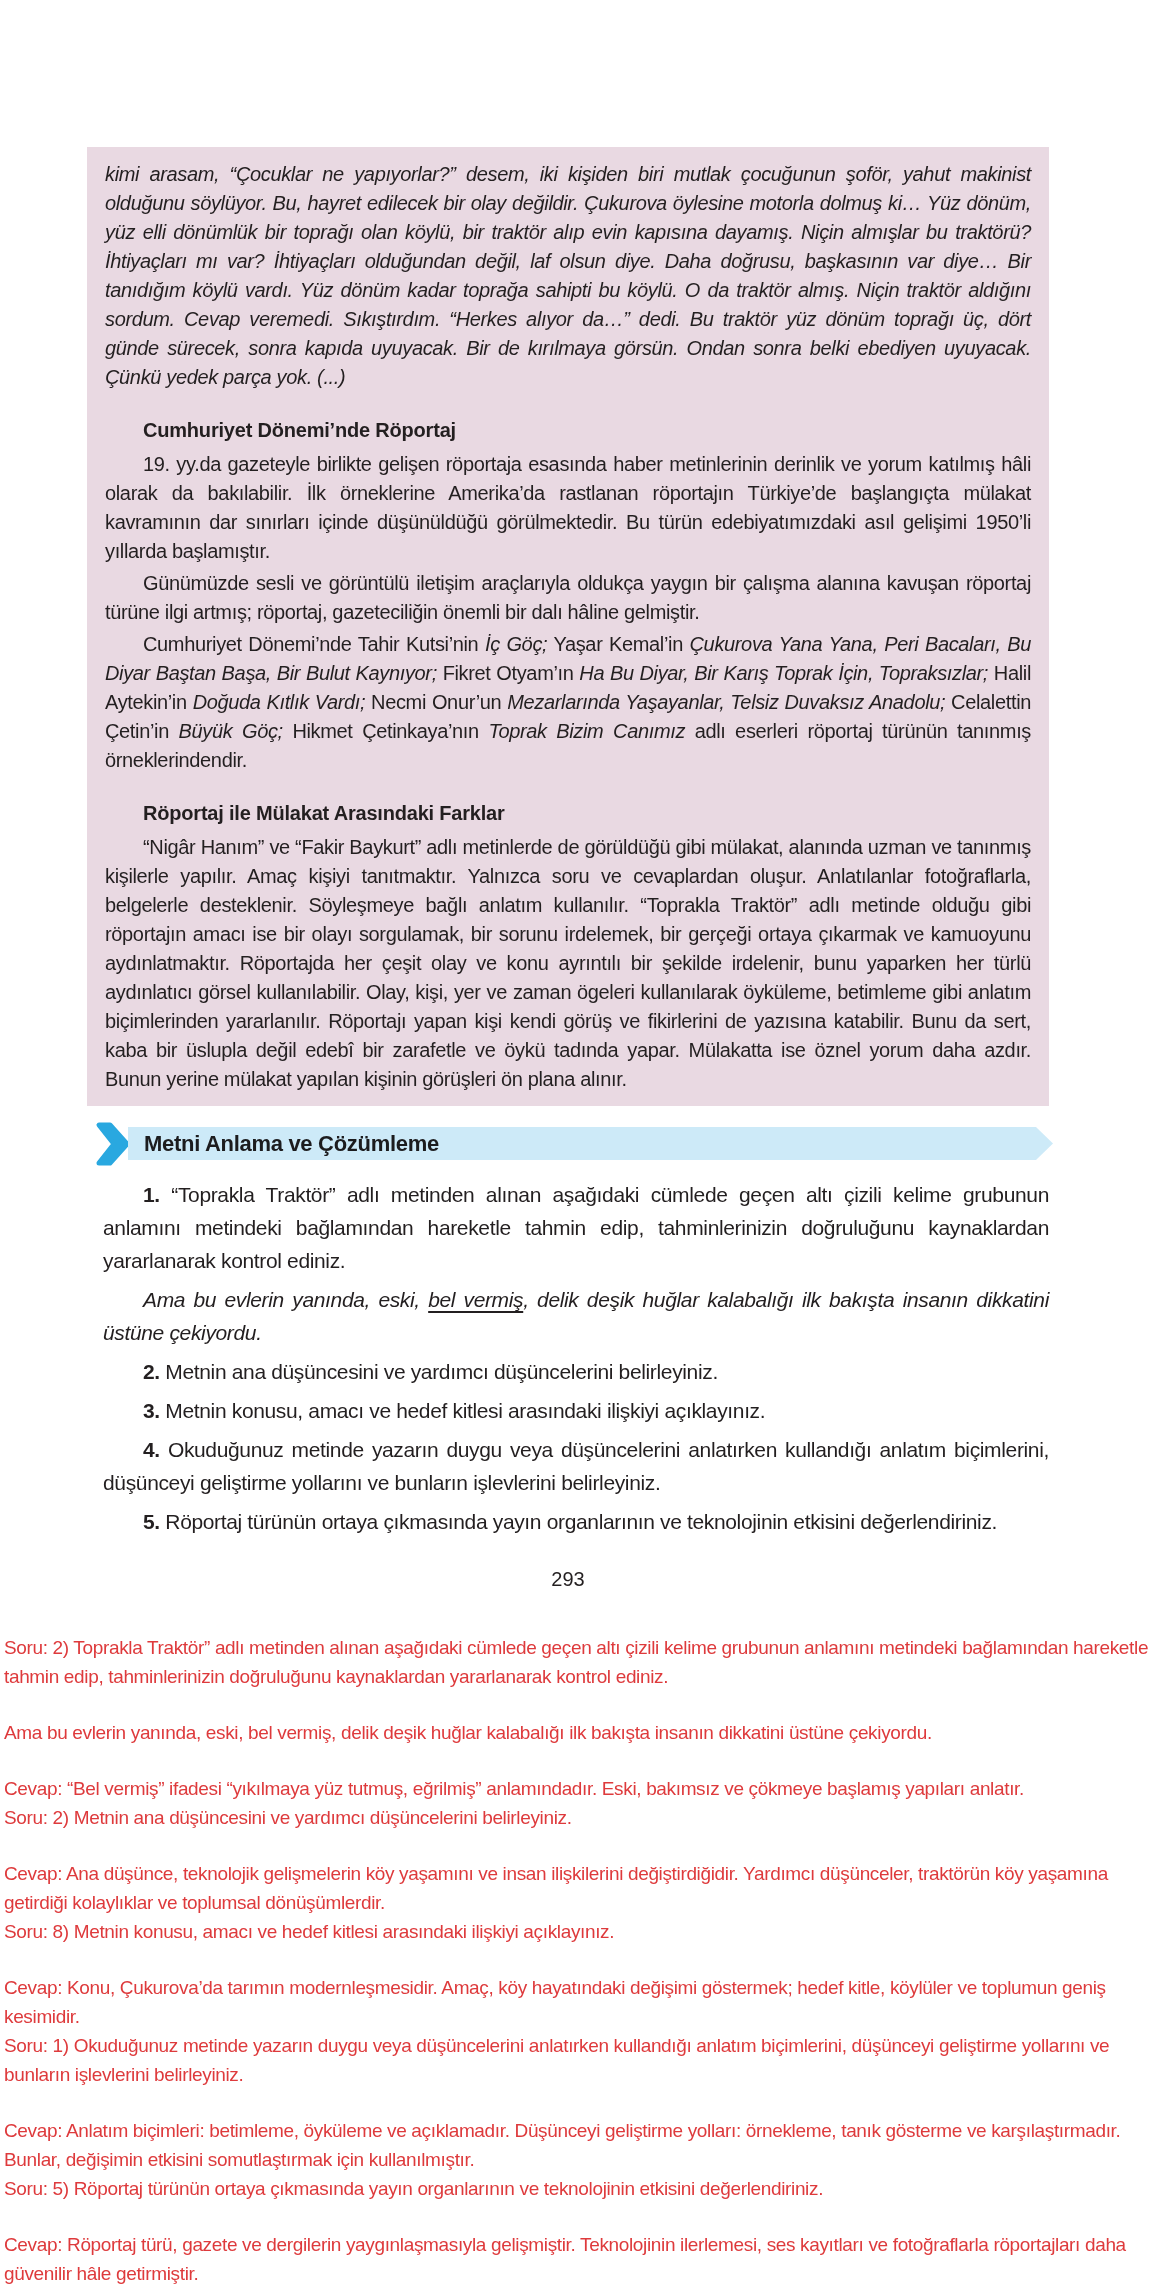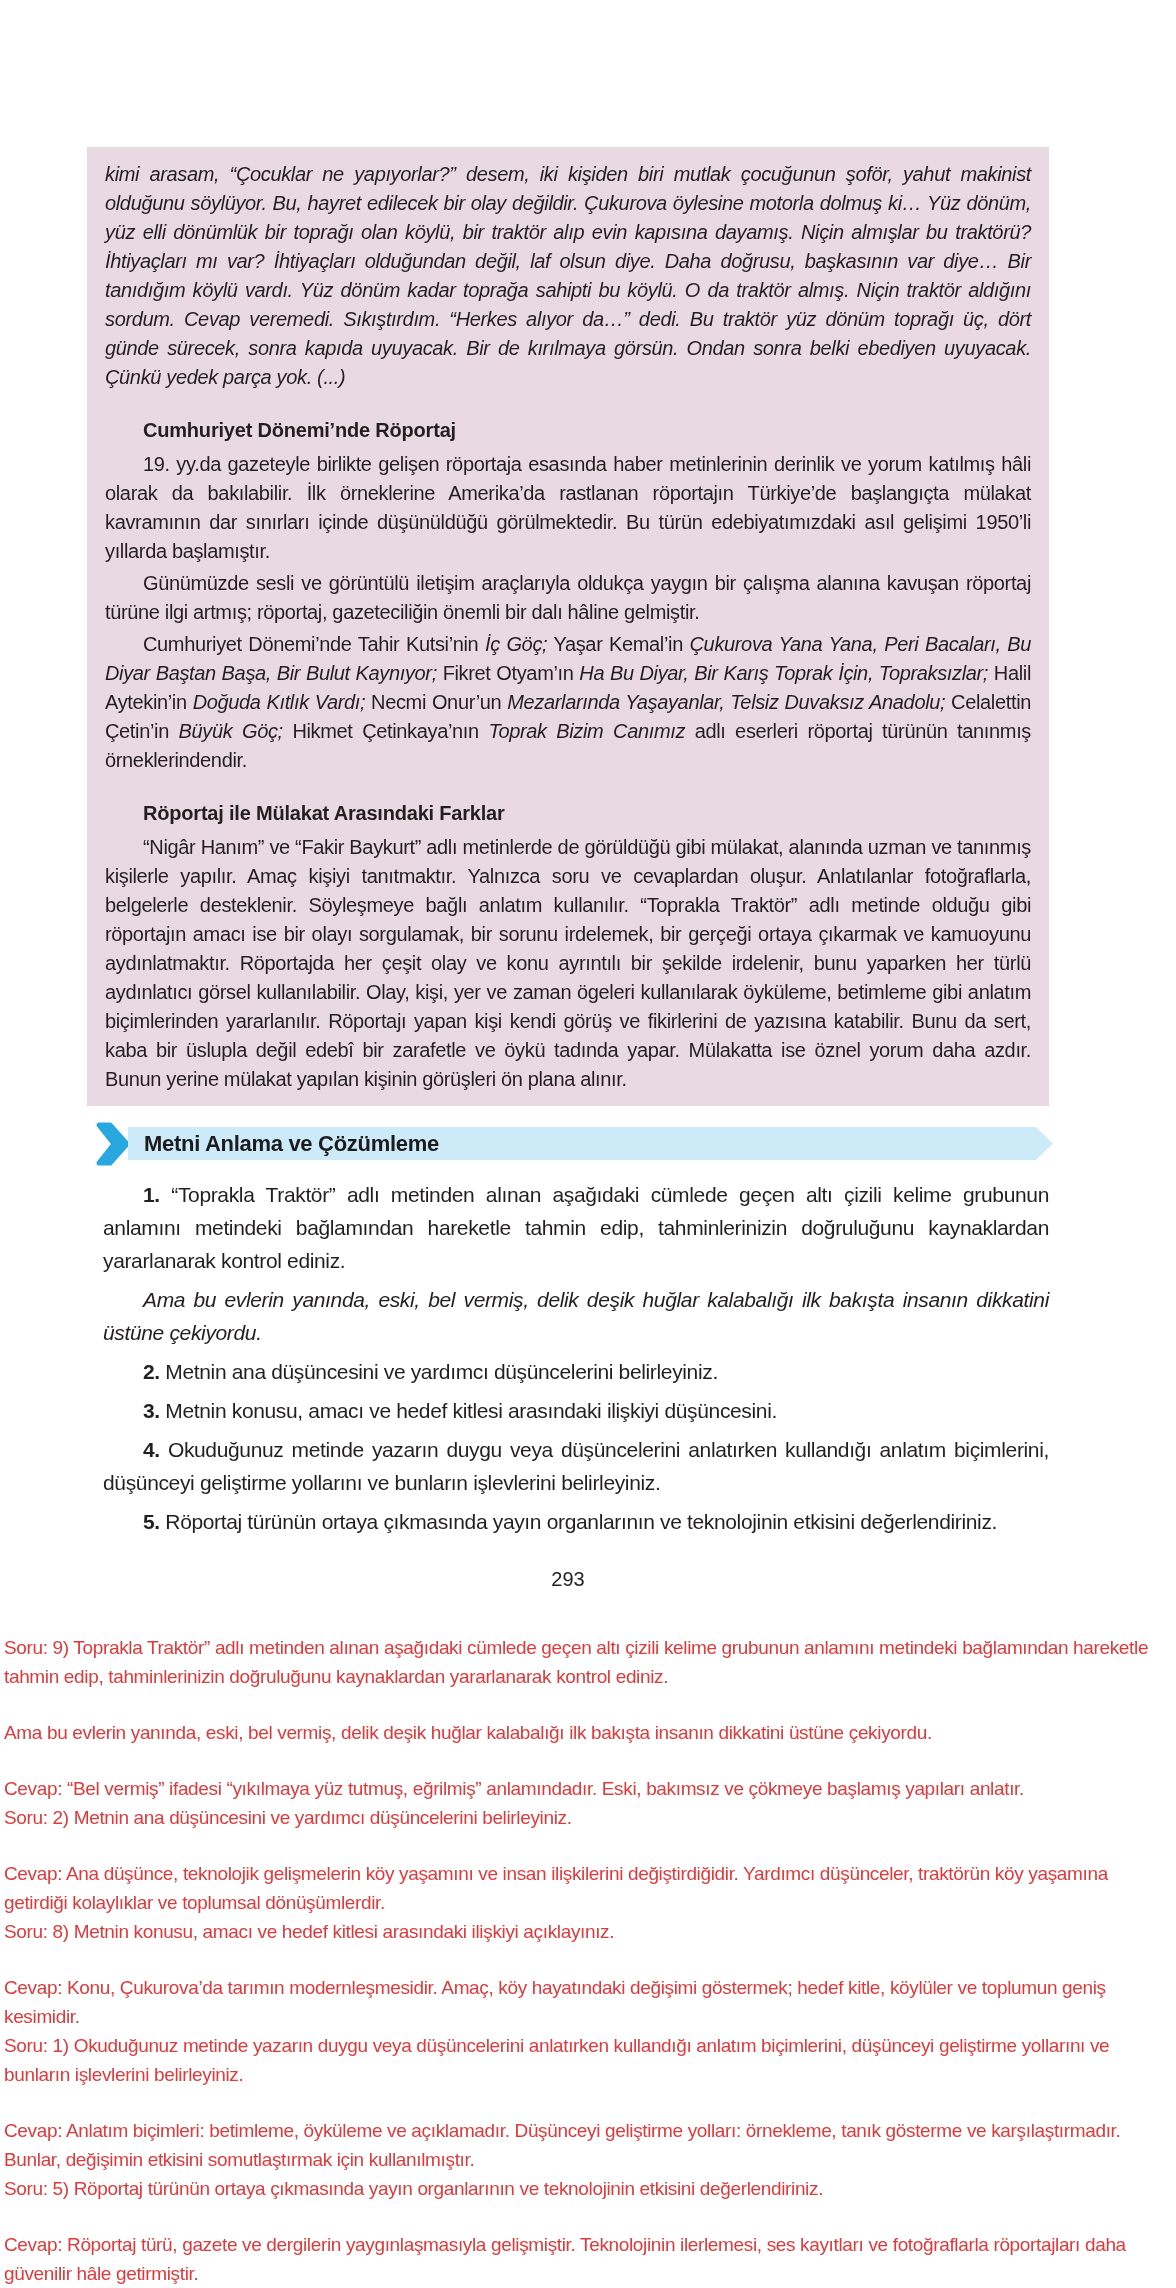--- a/index.html
+++ b/index.html
@@ -38,21 +38,21 @@
   #banner-bar .title{font-weight:bold; font-size:22px; letter-spacing:-0.3px; color:#1c1c1e;}
 
   
   #questions{position:absolute; left:103px; top:1178px; width:946px;}
   #questions p{
     font-size:21px; line-height:33px; letter-spacing:-0.35px;
     text-align:justify; text-indent:40px; margin-bottom:6px;
   }
   #questions p .num{font-weight:bold;}
   #questions p.quote{font-style:italic;}
-  .ul{text-underline-offset:4px;}
+  .ul{text-decoration:underline; text-underline-offset:4px;}
   .it{font-style:italic;}
 
   
   #page-number{
     position:absolute; left:87px; top:1568px; width:962px;
     text-align:center; font-size:20px; letter-spacing:0;
   }
 
   
   #answers{position:absolute; left:4px; top:1633px; width:1168px;}
@@ -83,29 +83,29 @@
     </svg>
     <div id="banner-bar">
       <span class="title">Metni Anlama ve Çözümleme</span>
     </div>
   </div>
 
   <div id="questions">
       <p class="question"><span class="num">1. </span><span>“Toprakla Traktör” adlı metinden alınan aşağıdaki cümlede geçen altı çizili kelime grubunun anlamını metindeki bağlamından hareketle tahmin edip, tahminlerinizin doğruluğunu kaynaklardan yararlanarak kontrol ediniz.</span></p>
       <p class="quote"><span class="it">Ama bu evlerin yanında, eski, </span><span class="it ul">bel vermiş</span><span class="it">, delik deşik huğlar kalabalığı ilk bakışta insanın dikkatini üstüne çekiyordu.</span></p>
       <p class="question"><span class="num">2. </span><span>Metnin ana düşüncesini ve yardımcı düşüncelerini belirleyiniz.</span></p>
-      <p class="question"><span class="num">3. </span><span>Metnin konusu, amacı ve hedef kitlesi arasındaki ilişkiyi düşüncesini.</span></p>
+      <p class="question"><span class="num">3. </span><span>Metnin konusu, amacı ve hedef kitlesi arasındaki ilişkiyi açıklayınız.</span></p>
       <p class="question"><span class="num">4. </span><span>Okuduğunuz metinde yazarın duygu veya düşüncelerini anlatırken kullandığı anlatım biçimlerini, düşünceyi geliştirme yollarını ve bunların işlevlerini belirleyiniz.</span></p>
       <p class="question"><span class="num">5. </span><span>Röportaj türünün ortaya çıkmasında yayın organlarının ve teknolojinin etkisini değerlendiriniz.</span></p>
     </div>
 
   <div id="page-number">293</div>
 
   <div id="answers">
-      <p class="soru"><span>Soru: 9) Toprakla Traktör” adlı metinden alınan aşağıdaki cümlede geçen altı çizili kelime grubunun anlamını metindeki bağlamından hareketle tahmin edip, tahminlerinizin doğruluğunu kaynaklardan yararlanarak kontrol ediniz.</span></p>
+      <p class="soru"><span>Soru: 2) Toprakla Traktör” adlı metinden alınan aşağıdaki cümlede geçen altı çizili kelime grubunun anlamını metindeki bağlamından hareketle tahmin edip, tahminlerinizin doğruluğunu kaynaklardan yararlanarak kontrol ediniz.</span></p>
       <p class="quote gap"><span>Ama bu evlerin yanında, eski, bel vermiş, delik deşik huğlar kalabalığı ilk bakışta insanın dikkatini üstüne çekiyordu.</span></p>
       <p class="cevap gap"><span>Cevap: “Bel vermiş” ifadesi “yıkılmaya yüz tutmuş, eğrilmiş” anlamındadır. Eski, bakımsız ve çökmeye başlamış yapıları anlatır.</span></p>
       <p class="soru"><span>Soru: 2) Metnin ana düşüncesini ve yardımcı düşüncelerini belirleyiniz.</span></p>
       <p class="cevap gap"><span>Cevap: Ana düşünce, teknolojik gelişmelerin köy yaşamını ve insan ilişkilerini değiştirdiğidir. Yardımcı düşünceler, traktörün köy yaşamına getirdiği kolaylıklar ve toplumsal dönüşümlerdir.</span></p>
       <p class="soru"><span>Soru: 8) Metnin konusu, amacı ve hedef kitlesi arasındaki ilişkiyi açıklayınız.</span></p>
       <p class="cevap gap"><span>Cevap: Konu, Çukurova’da tarımın modernleşmesidir. Amaç, köy hayatındaki değişimi göstermek; hedef kitle, köylüler ve toplumun geniş kesimidir.</span></p>
       <p class="soru"><span>Soru: 1) Okuduğunuz metinde yazarın duygu veya düşüncelerini anlatırken kullandığı anlatım biçimlerini, düşünceyi geliştirme yollarını ve bunların işlevlerini belirleyiniz.</span></p>
       <p class="cevap gap"><span>Cevap: Anlatım biçimleri: betimleme, öyküleme ve açıklamadır. Düşünceyi geliştirme yolları: örnekleme, tanık gösterme ve karşılaştırmadır. Bunlar, değişimin etkisini somutlaştırmak için kullanılmıştır.</span></p>
       <p class="soru"><span>Soru: 5) Röportaj türünün ortaya çıkmasında yayın organlarının ve teknolojinin etkisini değerlendiriniz.</span></p>
       <p class="cevap gap"><span>Cevap: Röportaj türü, gazete ve dergilerin yaygınlaşmasıyla gelişmiştir. Teknolojinin ilerlemesi, ses kayıtları ve fotoğraflarla röportajları daha güvenilir hâle getirmiştir.</span></p>

